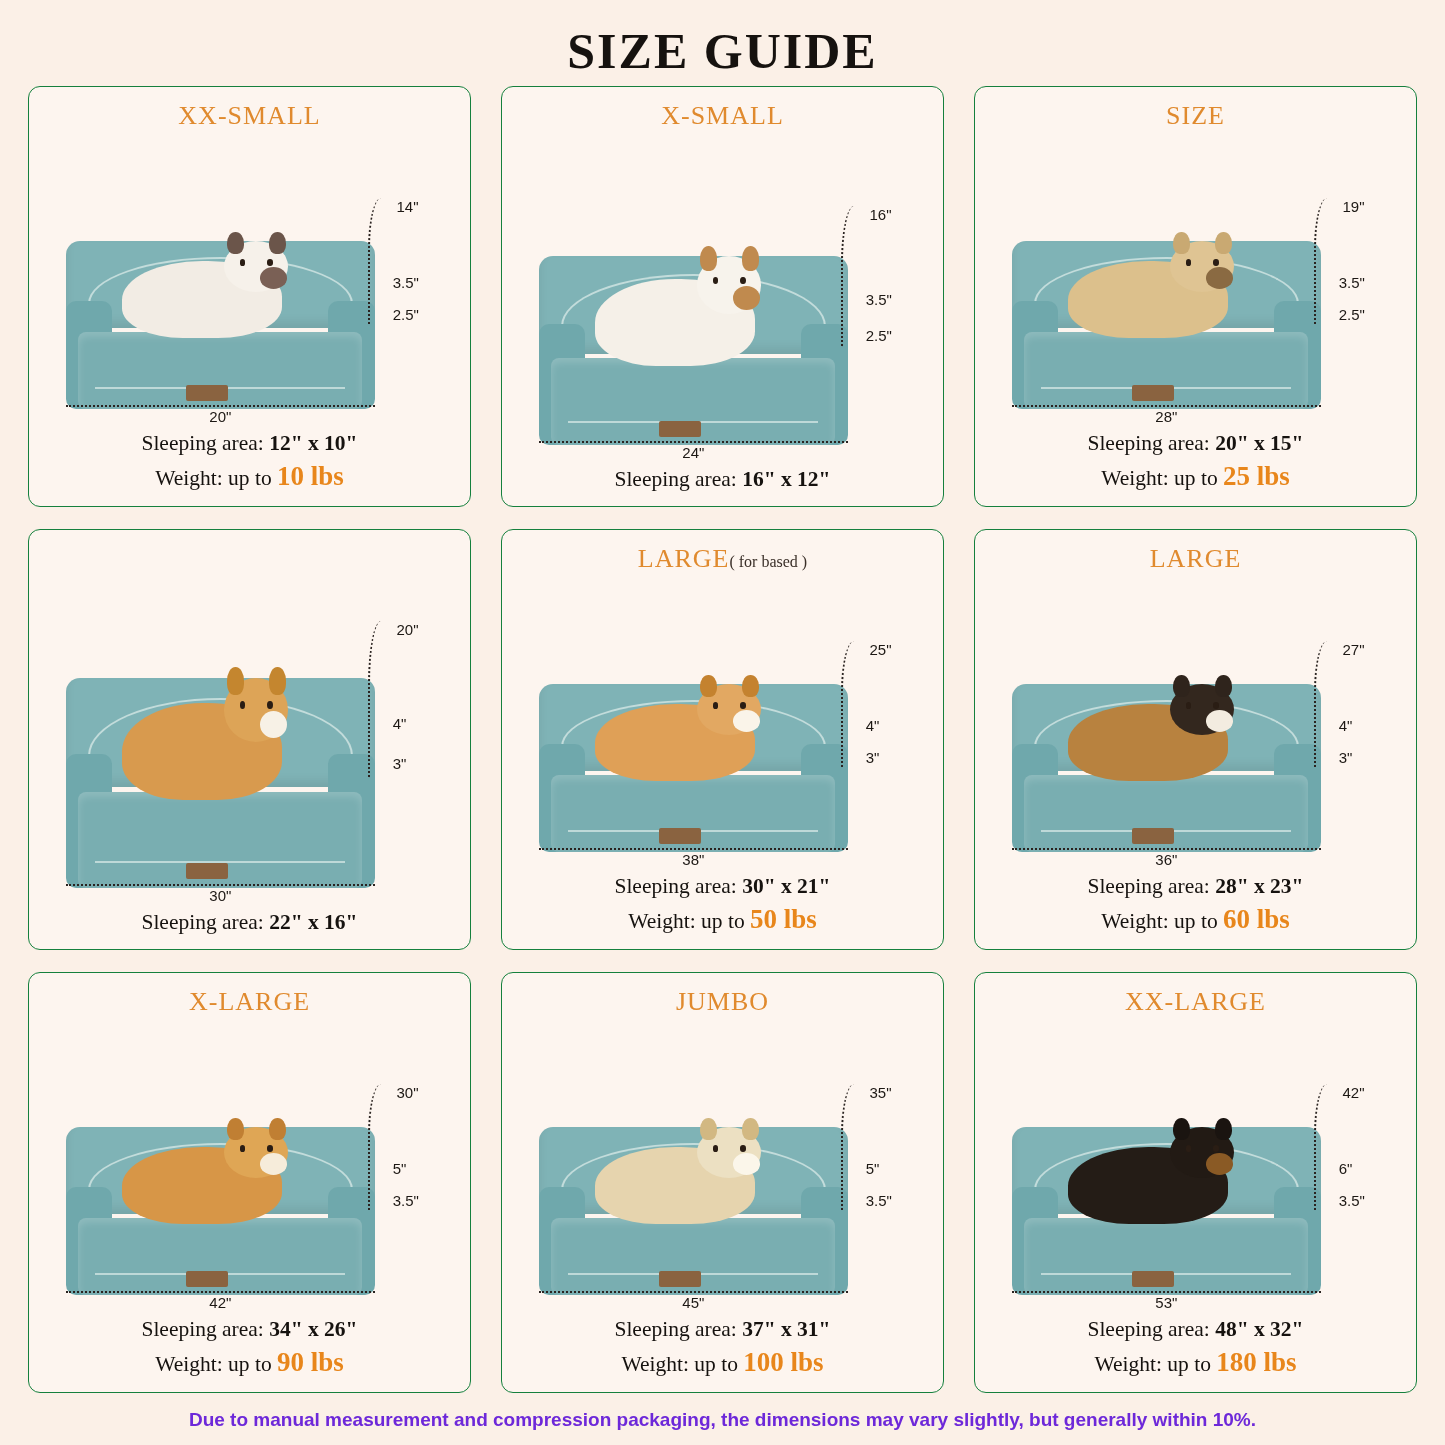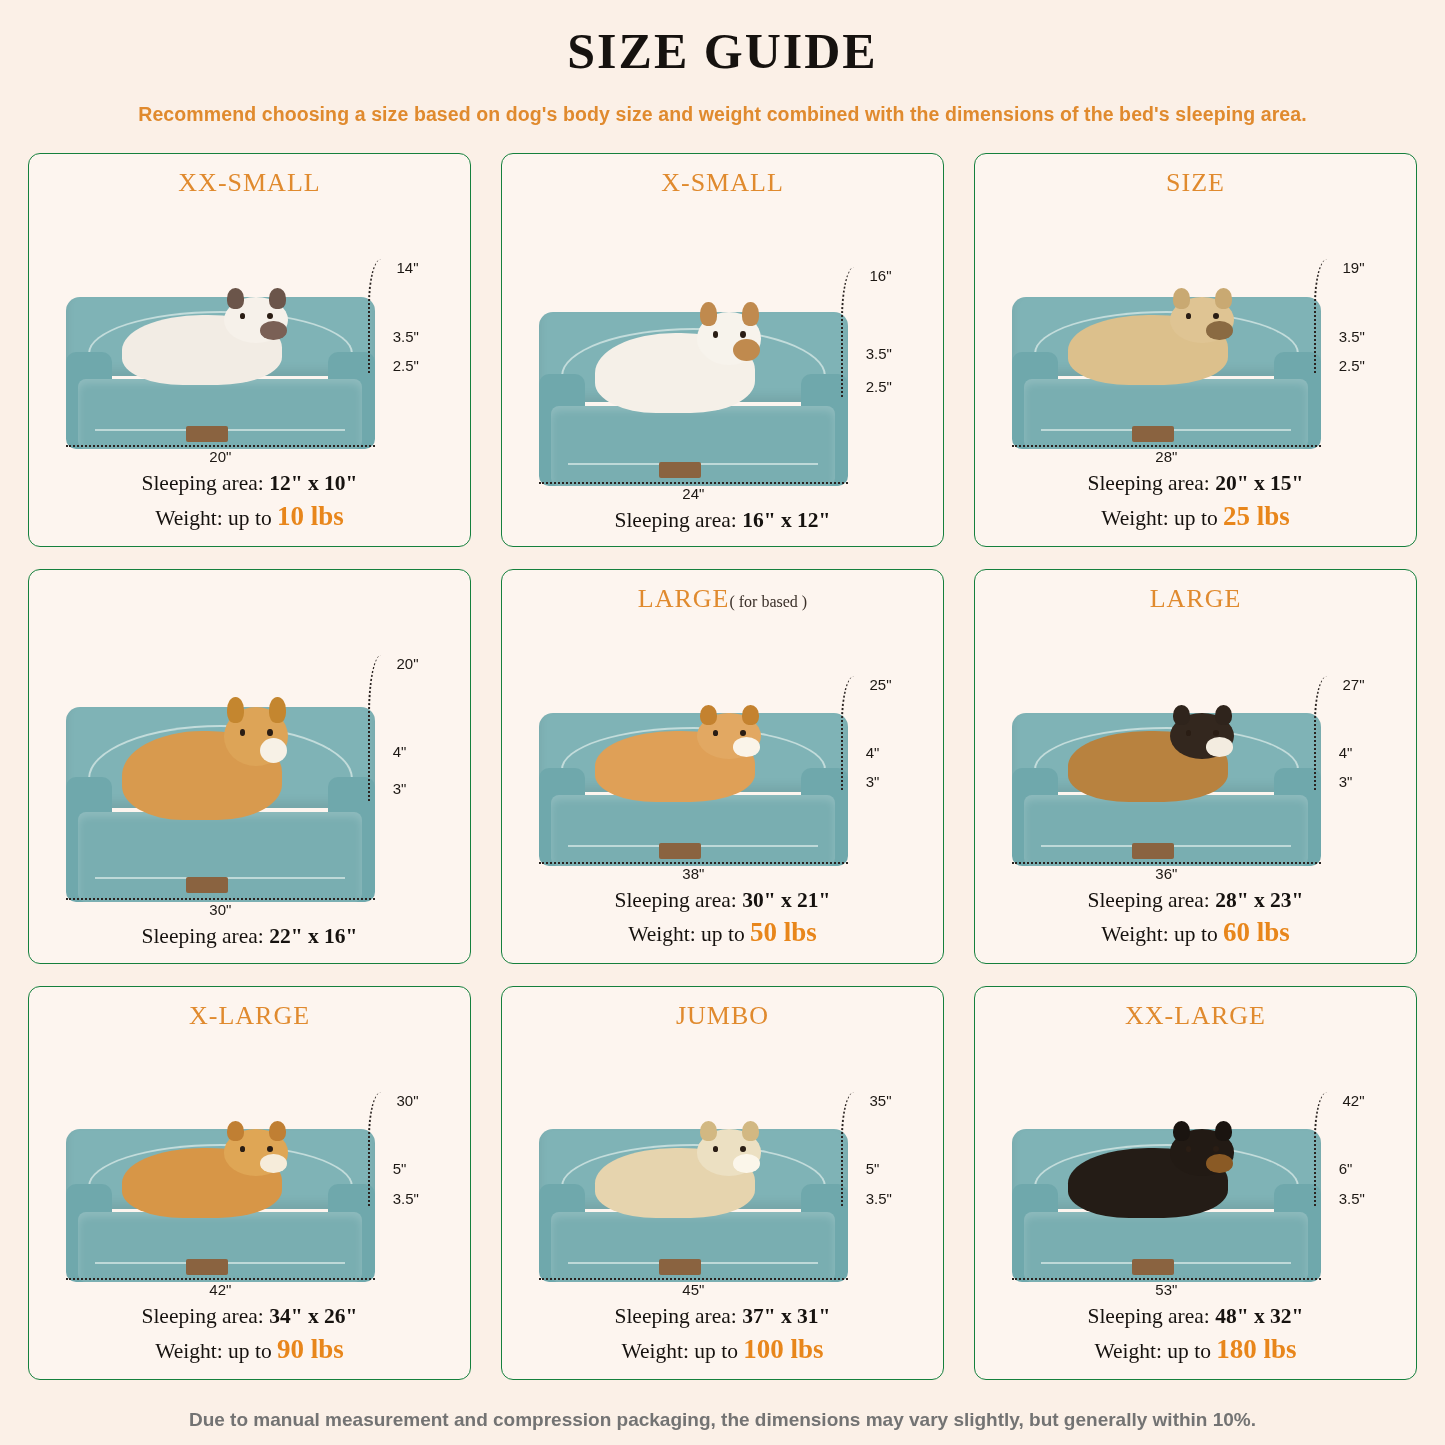--- a/index.html
+++ b/index.html
@@ -14,21 +14,20 @@
     color: #2a2320;
     overflow: hidden;
   }
   .page {
     width: 1445px;
     height: 1445px;
     box-sizing: border-box;
     padding: 10px 24px 0 24px;
     display: flex;
     flex-direction: column;
-    gap: 13px;
   }
   .title {
     text-align: center;
     font-family: "Liberation Serif", serif;
     font-size: 50px;
     font-weight: bold;
     letter-spacing: 2px;
     color: #16120f;
     margin: 12px 0 6px 0;
   }
@@ -246,31 +245,30 @@
   .spec b { font-weight: bold; }
   .spec .lbs {
     color: #e8861b;
     font-weight: bold;
     font-size: 27px;
   }
   .footer {
     text-align: center;
     font-size: 19px;
     font-weight: bold;
-    color: #737373;
+    color: #6d28d9;
     padding: 16px 0 14px 0;
   }
 </style>
 </head>
 <body>
 
 <div class="page">
 
   <div class="title">SIZE GUIDE</div>
-  <div class="subtitle">Recommend choosing a size based on dog's body size and weight combined with the dimensions of the bed's sleeping area.</div>
 
   <div class="grid" id="grid">
       <div class="card">
         <div class="card-title"><span>XX-SMALL</span><span class="note"></span></div>
         <div class="illus">
           <div class="bed">
             <div class="back">
               <div class="back-inner"></div>
             </div>
             <div class="arm-l"></div>

